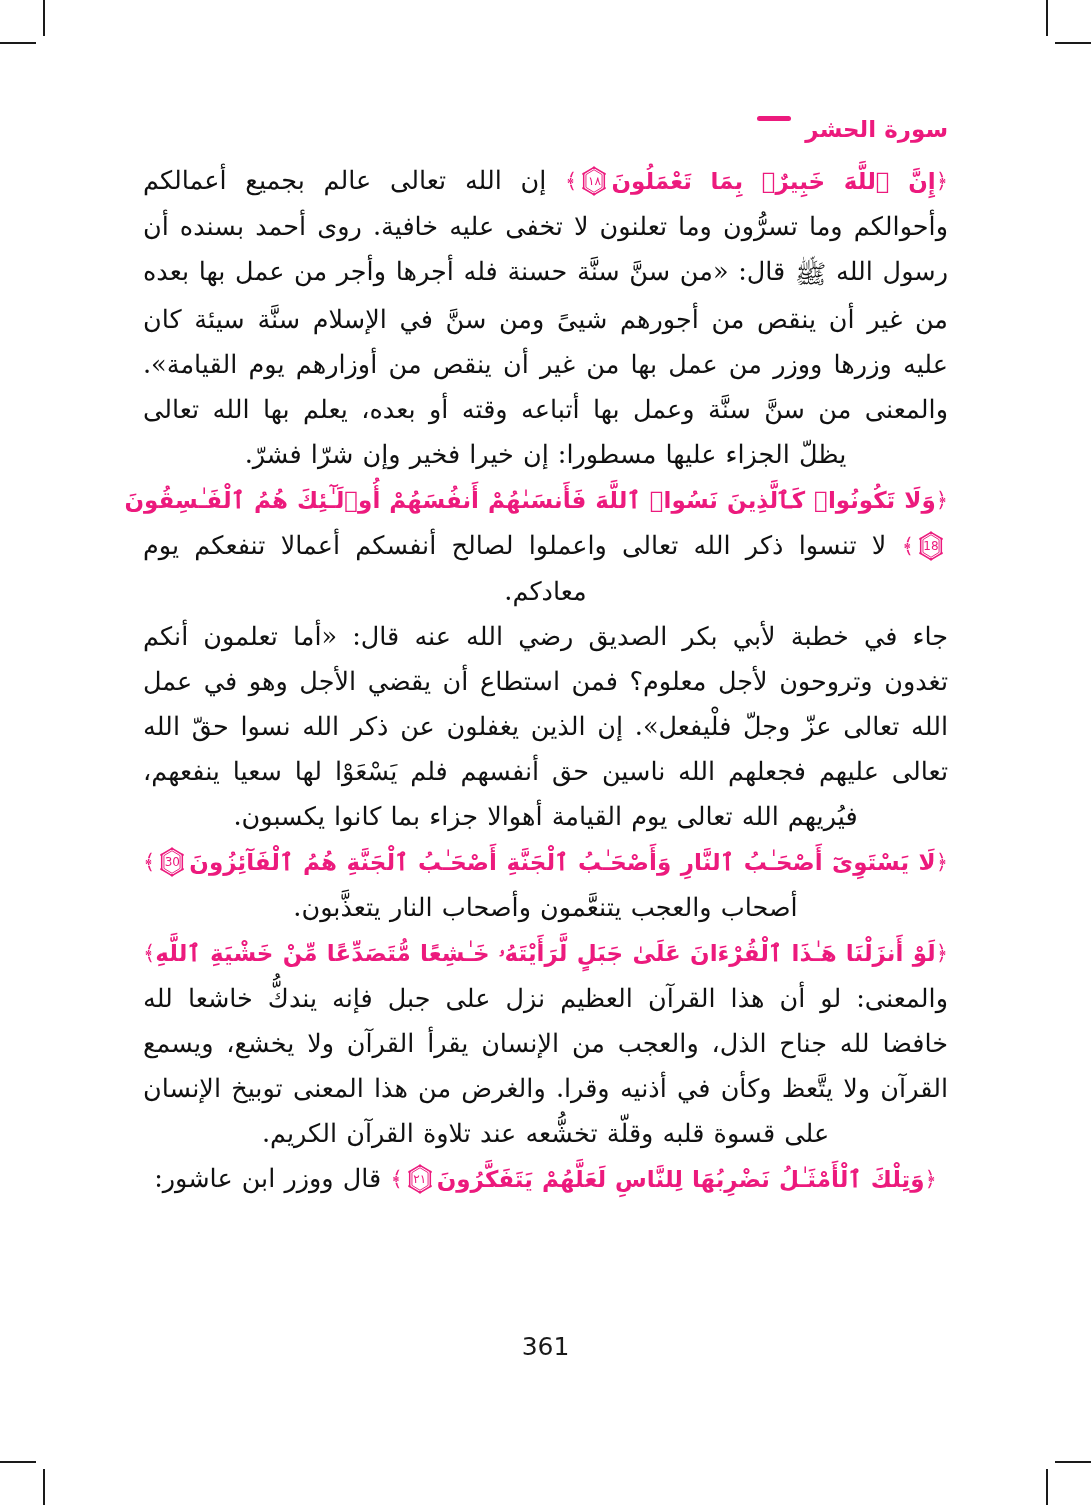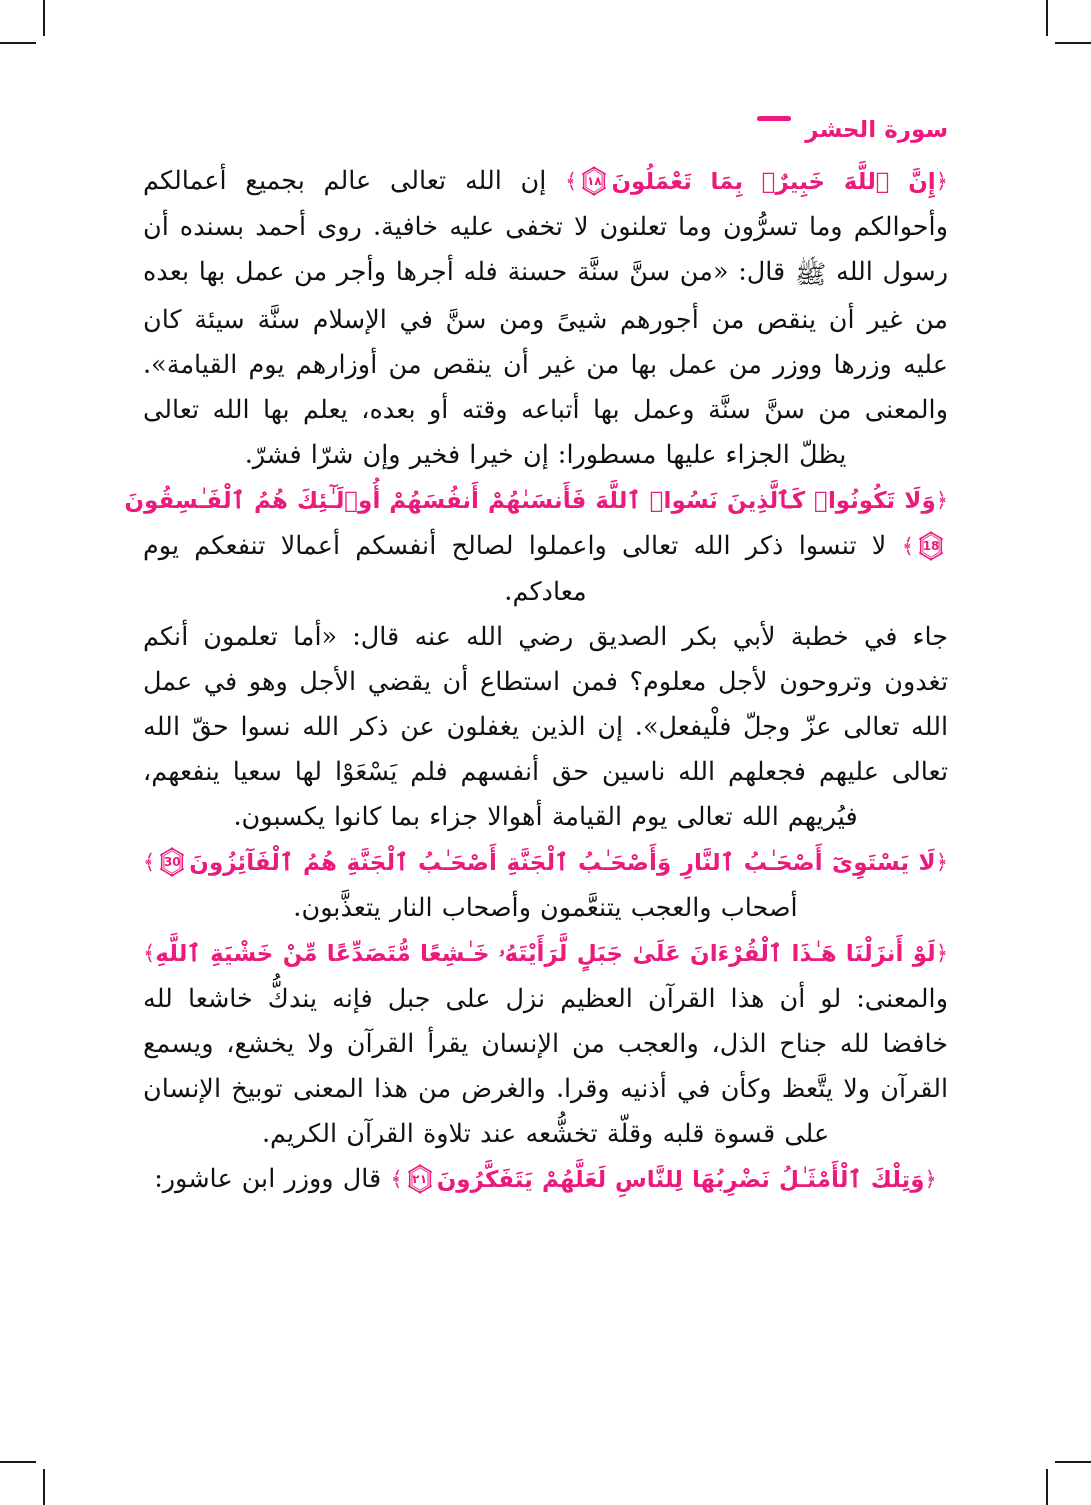--- a/index.html
+++ b/index.html
@@ -106,21 +106,21 @@
   }
   .ayah svg { display: block; width: 30px; height: 30px; }
   .ayah .num {
     position: absolute;
     inset: 0;
     display: flex;
     align-items: center;
     justify-content: center;
     color: #ec1a7d;
     font-size: 12px;
-    font-weight: bold;
+    font-weight: normal;
     font-family: "DejaVu Sans", "Liberation Sans", sans-serif;
     line-height: 1;
     padding-bottom: 1px;
     box-sizing: border-box;
   }
 
   
   .pbuh {
     font-size: 26px;
     vertical-align: -3px;
@@ -197,14 +197,15 @@
             <path d="M16 4 L24.6 9.2 L24.6 22.8 L16 28 L7.4 22.8 L7.4 9.2 Z" fill="none" stroke="#ec1a7d" stroke-width="1"></path>
             <circle cx="16" cy="1.8" r="1.3" fill="#ec1a7d"></circle>
             <circle cx="16" cy="30.2" r="1.3" fill="#ec1a7d"></circle>
             <circle cx="4.6" cy="8.4" r="1.2" fill="#ec1a7d"></circle>
             <circle cx="27.4" cy="8.4" r="1.2" fill="#ec1a7d"></circle>
             <circle cx="4.6" cy="23.6" r="1.2" fill="#ec1a7d"></circle>
             <circle cx="27.4" cy="23.6" r="1.2" fill="#ec1a7d"></circle>
           </svg><span class="num">٢١</span></span><span class="brk">﴾</span><span> قال ووزر ابن عاشور:</span></p>
     </div>
 
+  <div class="folio">361</div>
 
 </div>
 
 </body></html>

